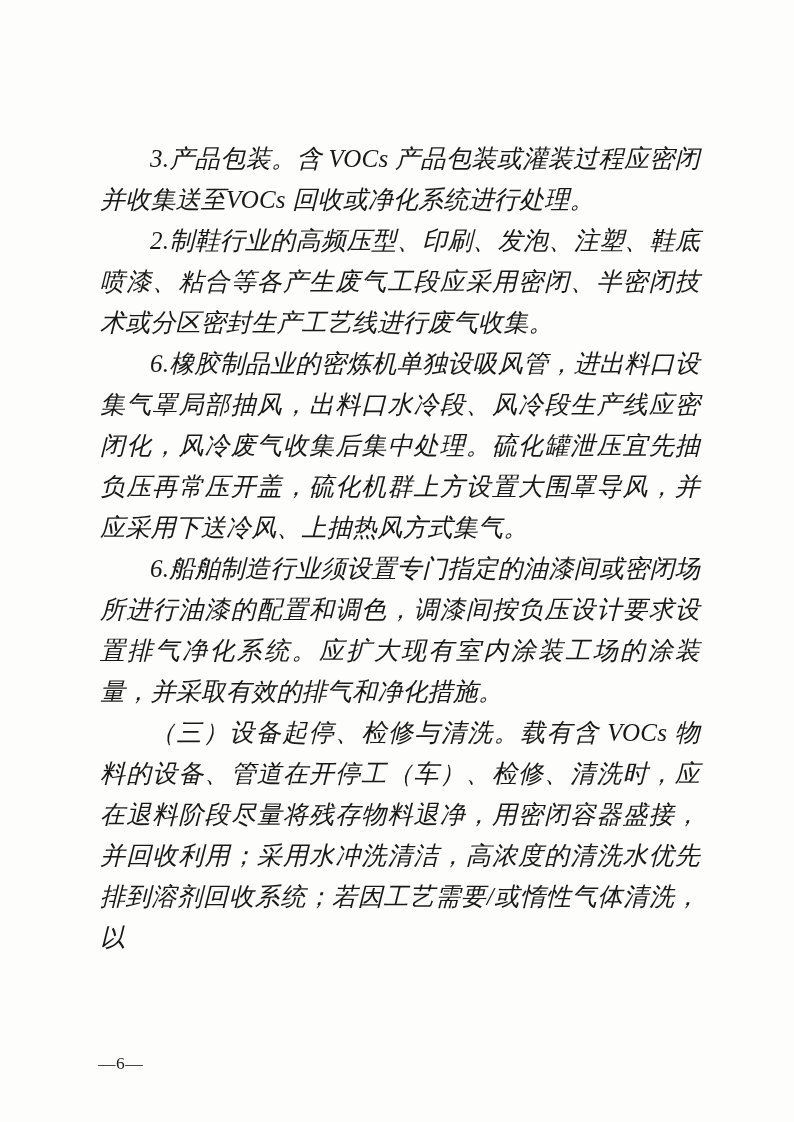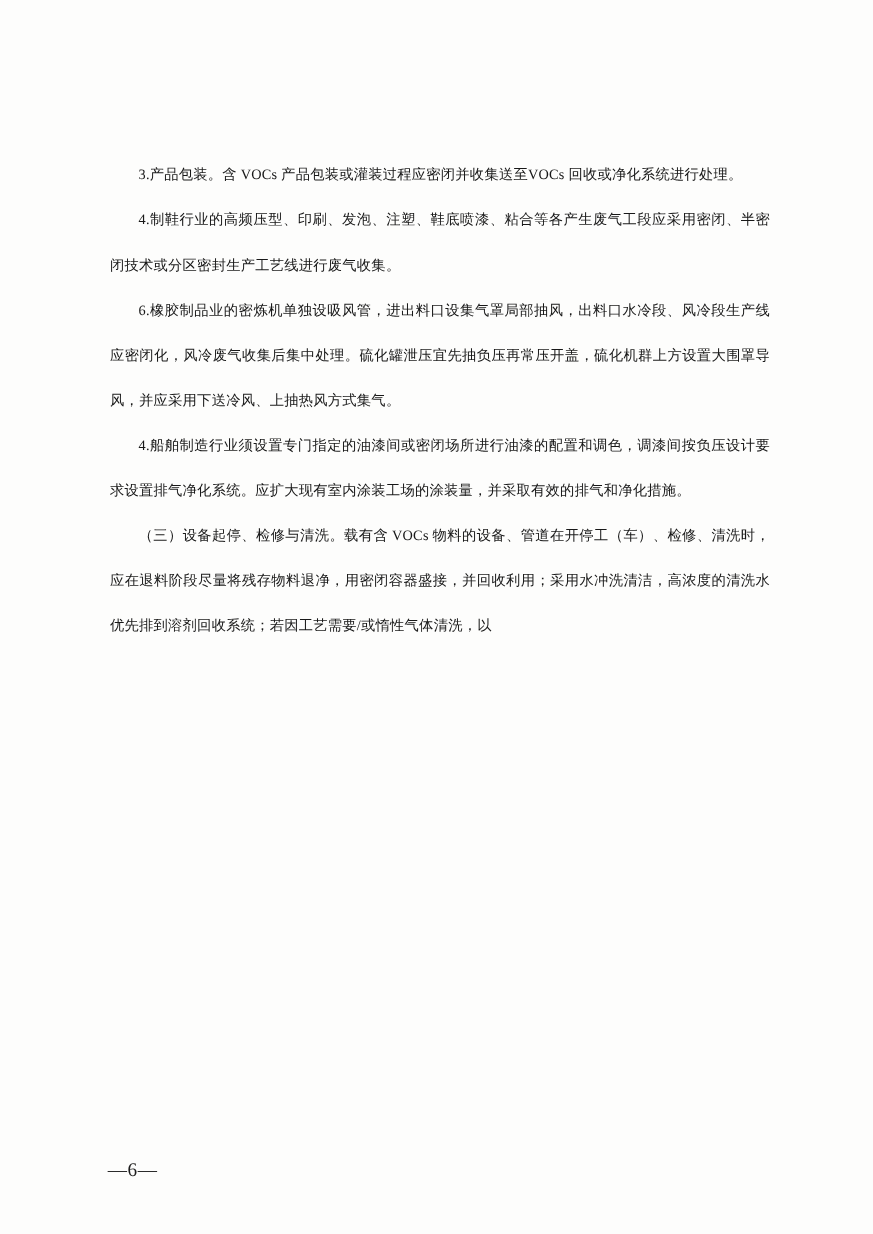--- a/index.html
+++ b/index.html
@@ -22,43 +22,44 @@
     background: #fdfdfc;
     overflow: hidden;
   }
   .content {
     position: absolute;
     top: 138px;
     left: 100px;
     width: 600px;
   }
   .para {
-    font-size: 13px;
+    font-size: 25px;
     line-height: 41px;
     text-align: justify;
     text-justify: inter-ideograph;
     text-indent: 2em;
     margin: 0 0 0 0;
     letter-spacing: 0.2px;
     color: #181818;
+    font-style: italic;
   }
   .footer-inner {
     position: absolute;
     left: 98px;
     bottom: 48px;
     font-size: 17.5px;
     color: #1d1d1d;
     letter-spacing: 0.5px;
   }
 </style>
 </head>
 <body>
 
 <div class="page">
   <div class="content">
     <p class="para">3.产品包装。含 VOCs 产品包装或灌装过程应密闭并收集送至VOCs 回收或净化系统进行处理。</p>
-    <p class="para">4.制鞋行业的高频压型、印刷、发泡、注塑、鞋底喷漆、粘合等各产生废气工段应采用密闭、半密闭技术或分区密封生产工艺线进行废气收集。</p>
+    <p class="para">2.制鞋行业的高频压型、印刷、发泡、注塑、鞋底喷漆、粘合等各产生废气工段应采用密闭、半密闭技术或分区密封生产工艺线进行废气收集。</p>
     <p class="para">6.橡胶制品业的密炼机单独设吸风管，进出料口设集气罩局部抽风，出料口水冷段、风冷段生产线应密闭化，风冷废气收集后集中处理。硫化罐泄压宜先抽负压再常压开盖，硫化机群上方设置大围罩导风，并应采用下送冷风、上抽热风方式集气。</p>
-    <p class="para">4.船舶制造行业须设置专门指定的油漆间或密闭场所进行油漆的配置和调色，调漆间按负压设计要求设置排气净化系统。应扩大现有室内涂装工场的涂装量，并采取有效的排气和净化措施。</p>
+    <p class="para">6.船舶制造行业须设置专门指定的油漆间或密闭场所进行油漆的配置和调色，调漆间按负压设计要求设置排气净化系统。应扩大现有室内涂装工场的涂装量，并采取有效的排气和净化措施。</p>
     <p class="para">（三）设备起停、检修与清洗。载有含 VOCs 物料的设备、管道在开停工（车）、检修、清洗时，应在退料阶段尽量将残存物料退净，用密闭容器盛接，并回收利用；采用水冲洗清洁，高浓度的清洗水优先排到溶剂回收系统；若因工艺需要/或惰性气体清洗，以</p>
   </div>
   <div class="footer-inner">—6—</div>
 </div>
 
 </body></html>

